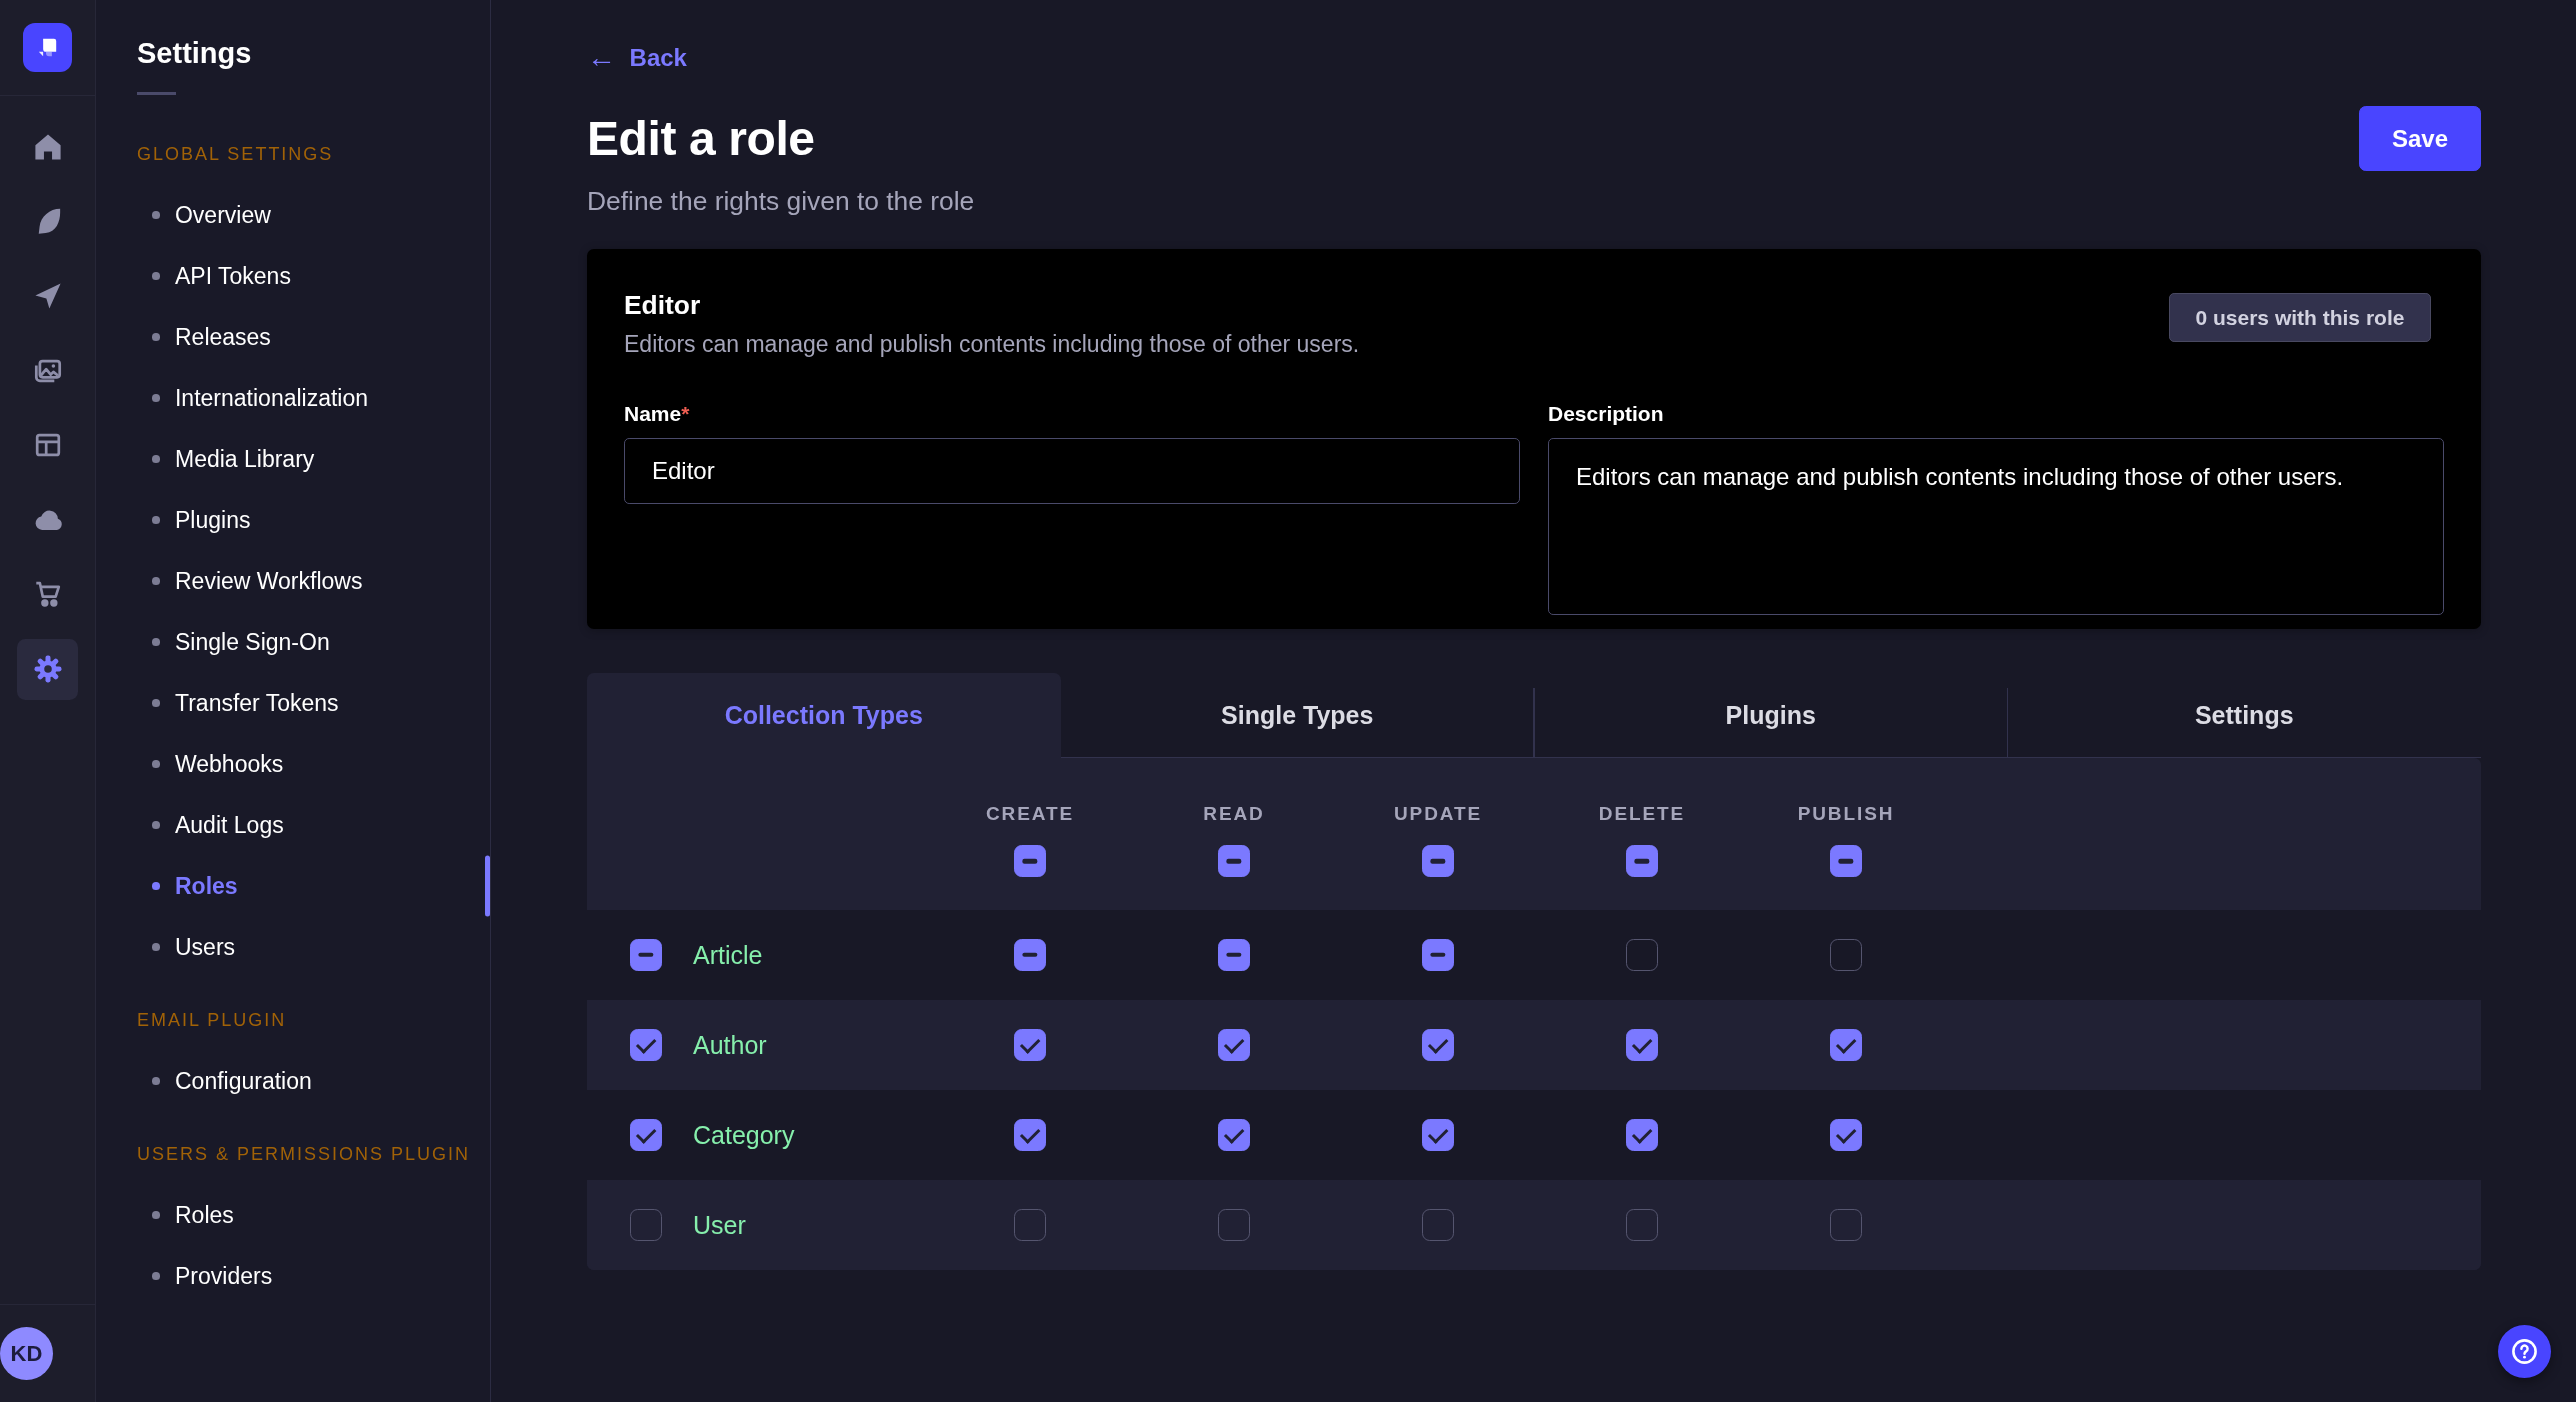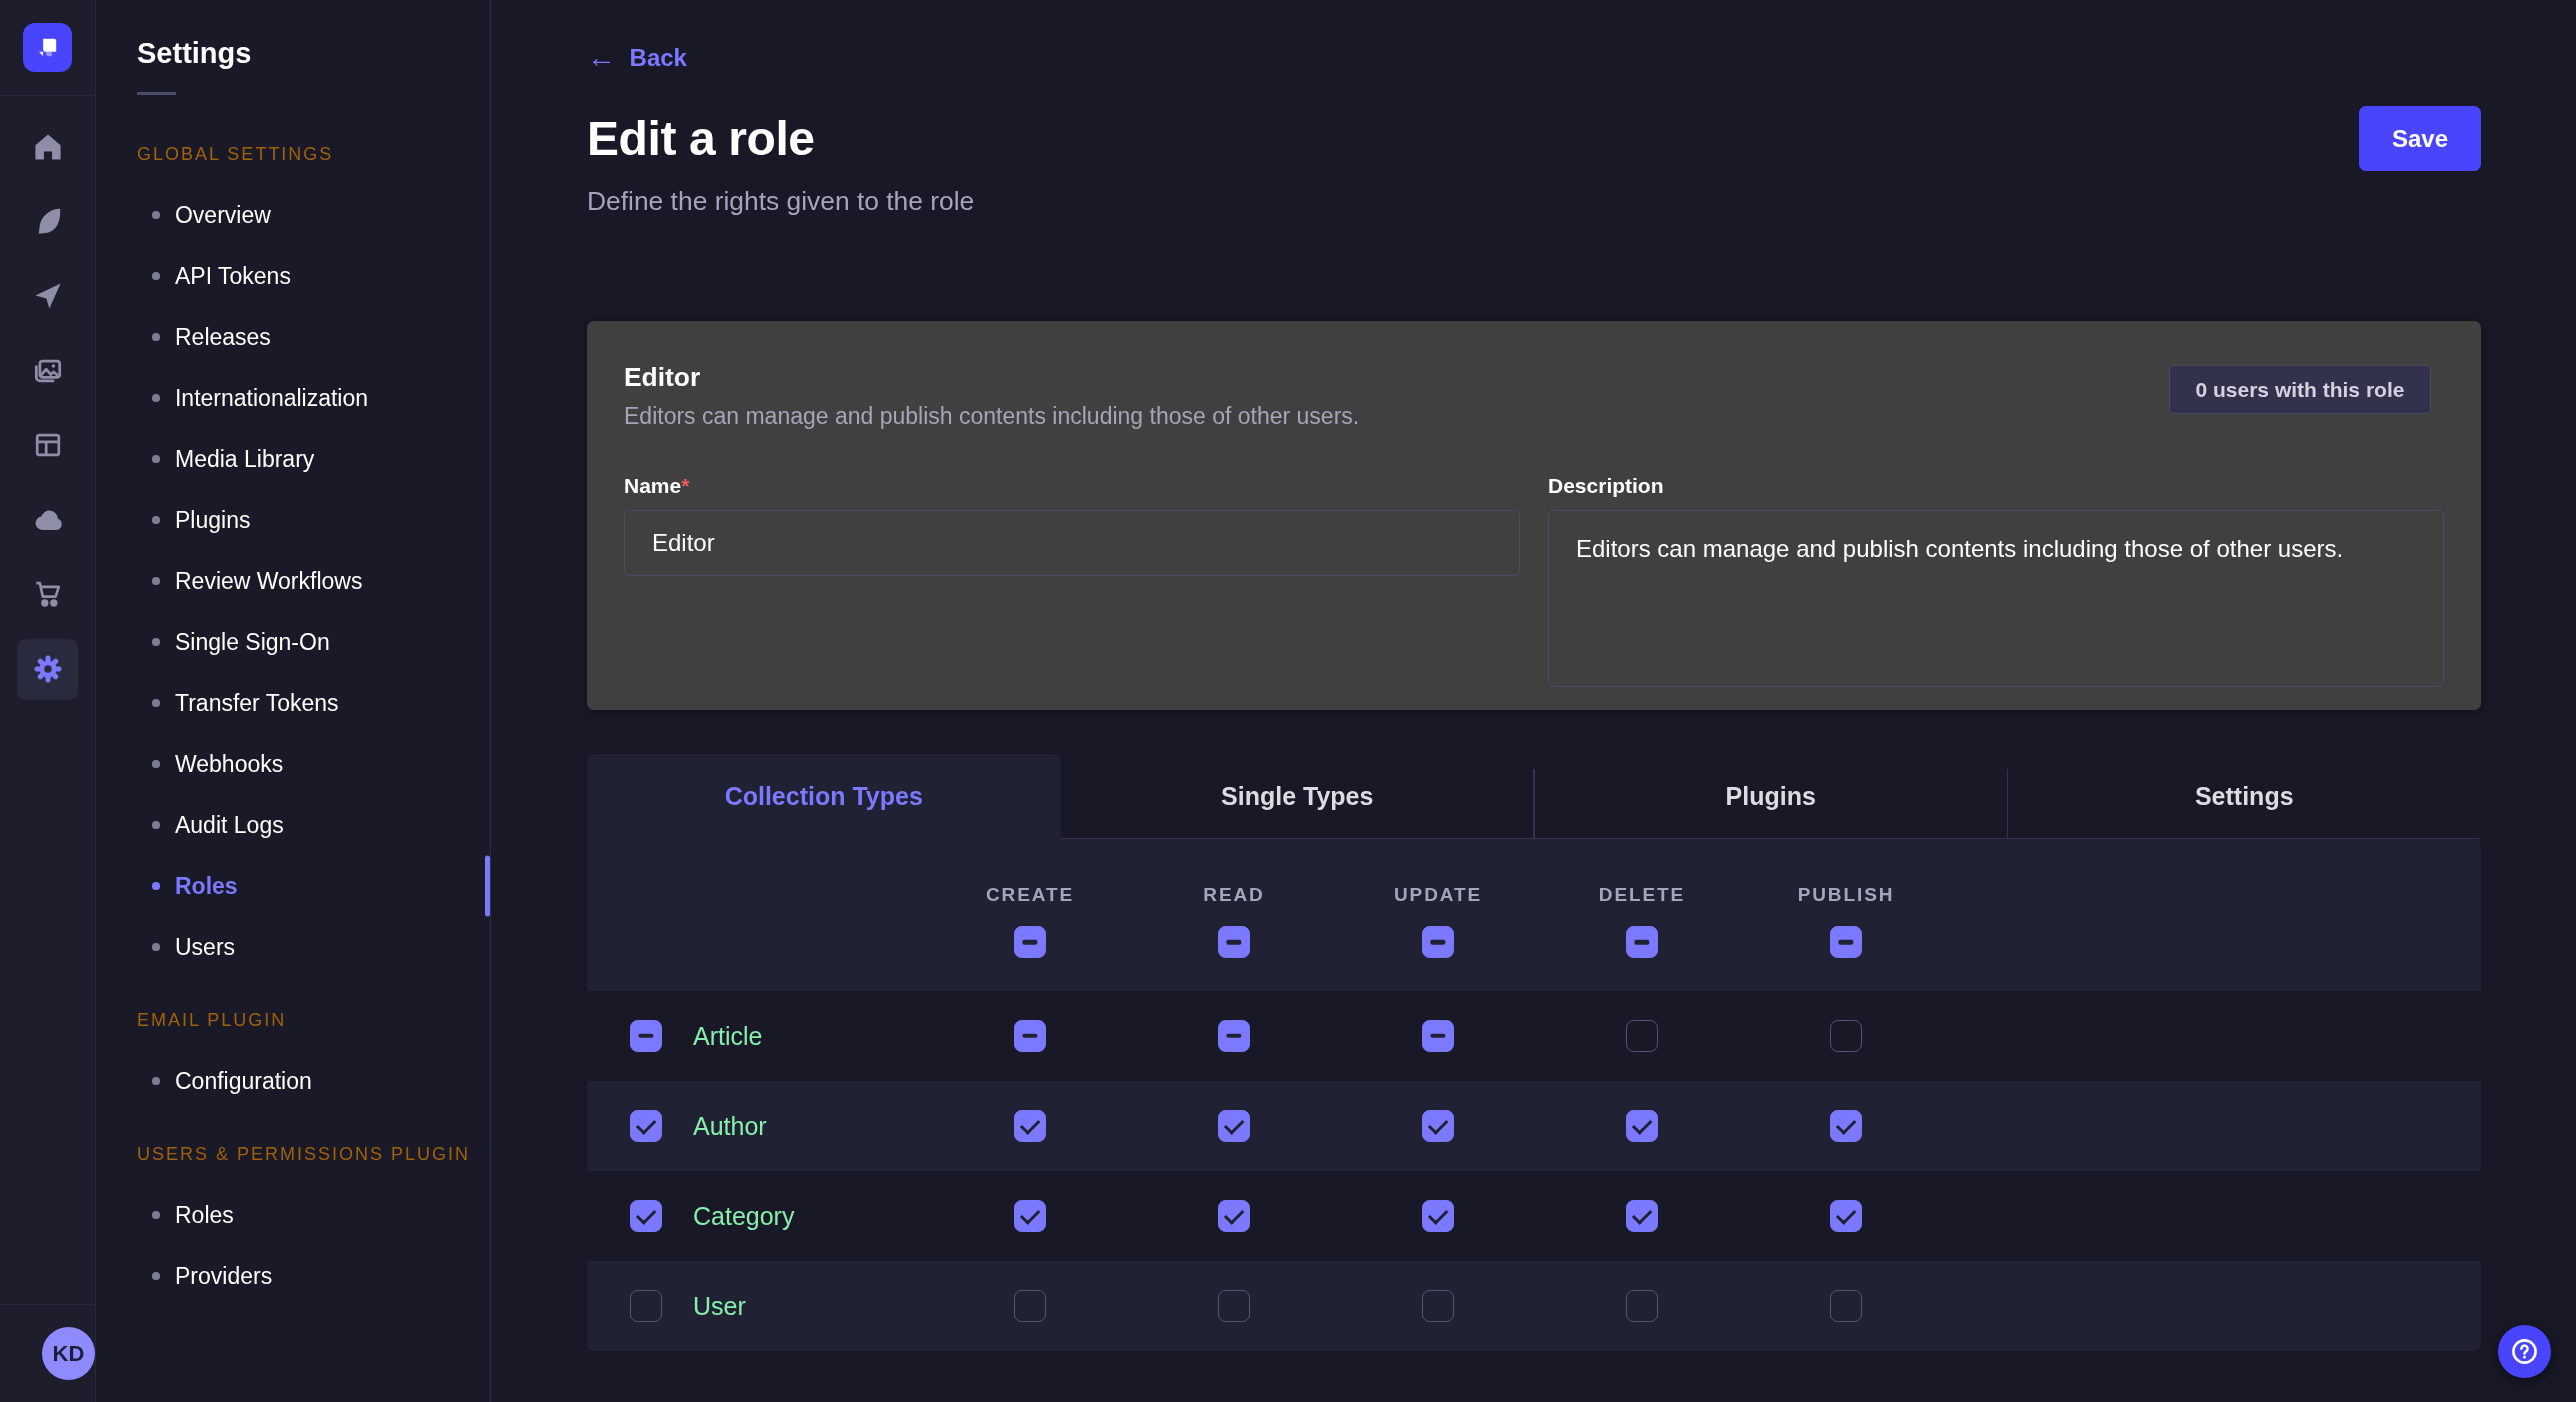--- a/index.html
+++ b/index.html
@@ -26,21 +26,21 @@
   }
   .rail-icons { display:flex; flex-direction:column; gap:13.6px; align-items:center; margin-top:20.4px; }
   .rail-btn {
     width:61px; height:61px; border-radius:8.5px;
     display:flex; align-items:center; justify-content:center; cursor:pointer;
   }
   .rail-btn svg { width:36px; height:36px; }
   .rail-btn.active { background:#2a2a3e; }
   .rail-bottom {
     margin-top:auto; width:100%; border-top:1.7px solid #272738;
-    padding:22px 0; display:flex; justify-content:flex-end;
+    padding:22px 0; display:flex; justify-content:flex-start;
   }
   .avatar {
     width:53px; height:53px; border-radius:50%; background:#8e8aff;
     color:#1d1d3d; font-weight:700; font-size:22px;
     display:flex; align-items:center; justify-content:center; cursor:pointer;
   }
 
   
   .subnav {
     width:395px; background:#191928; border-right:1.7px solid #2c2c42;
@@ -77,22 +77,22 @@
   h1.page-title { margin:0; font-size:48px; font-weight:700; letter-spacing:-0.4px; }
   .save-btn {
     background:#4945ff; border:0.9px solid #4945ff; border-radius:6.8px;
     height:65px; padding:0 32px; color:#fff; font-size:24px; font-weight:600;
     font-family:"Liberation Sans", sans-serif; cursor:pointer;
   }
   .page-subtitle { margin-top:15px; font-size:26.4px; color:#a5a5ba; }
 
   
   .card {
-    margin-top:104px; background:#404040; border-radius:6.8px;
-    padding:41px 37px 20px; position:relative;
+    margin-top:32px; background:#000000; border-radius:6.8px;
+    padding:41px 37px 11px; position:relative;
     box-shadow:0 1.7px 8.5px rgba(0,0,0,0.25);
   }
   .card-title { margin:0; font-size:26.4px; font-weight:700; }
   .card-sub { margin-top:10.2px; font-size:23px; color:#a5a5ba; }
   .users-badge {
     position:absolute; top:44px; right:50px; height:49px; padding:0 25.6px;
     background:#32324d; border:0.9px solid #494961; border-radius:5.1px;
     color:#d2d2e0; font-size:21px; font-weight:600;
     display:flex; align-items:center; cursor:pointer;
     font-family:"Liberation Sans", sans-serif;

